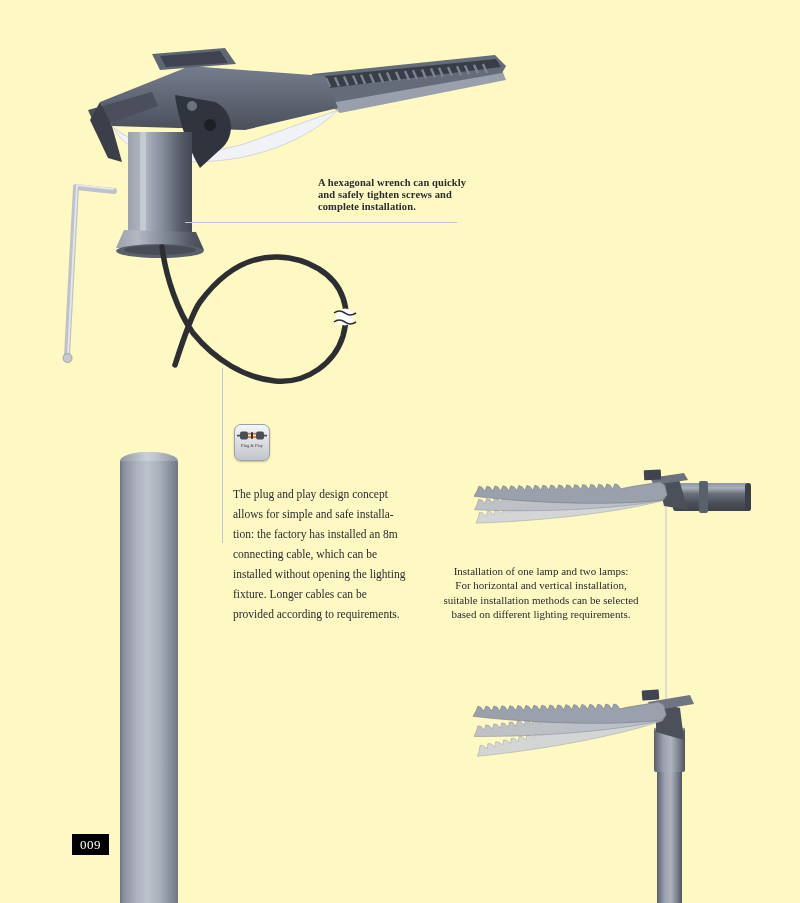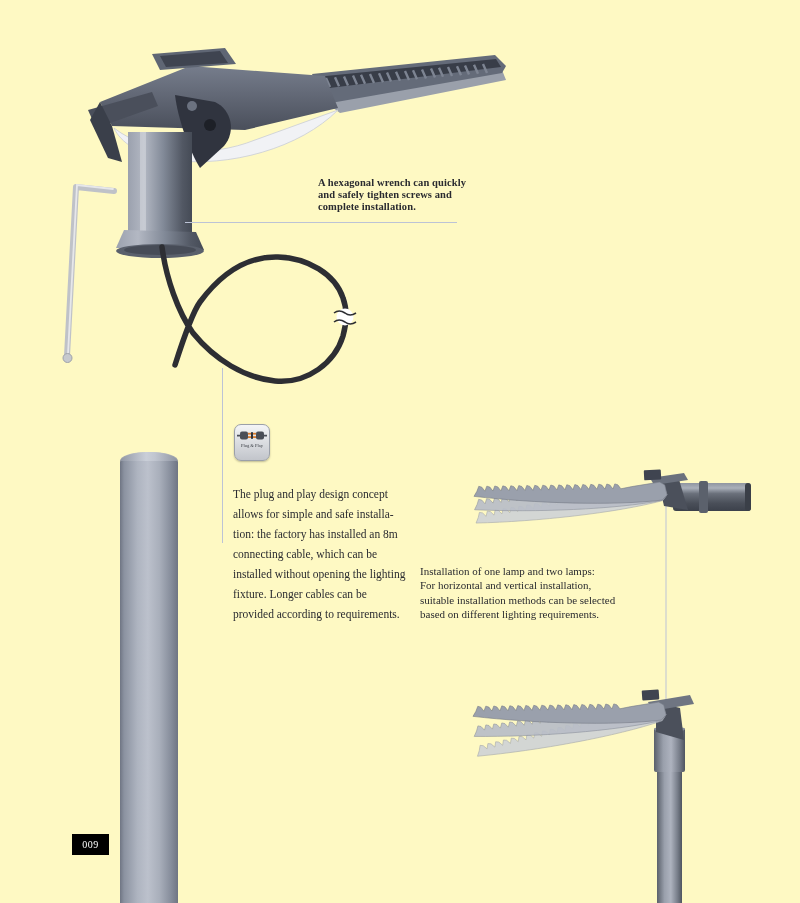--- a/index.html
+++ b/index.html
@@ -9,39 +9,39 @@
   html,body{margin:0;padding:0;background:#ffffff;}
   .page{
     position:relative;width:800px;height:903px;margin:0 auto;
     background:#fef9c3;overflow:hidden;
     font-family:Liberation Serif, serif;color:var(--text);
   }
   .abs{position:absolute;}
   .note{position:absolute;white-space:pre-line;color:var(--text);}
   .note-wrench{left:318px;top:177px;width:160px;font-size:10.5px;line-height:11.9px;font-weight:bold;letter-spacing:.1px;}
   .note-plug{left:233px;top:484px;width:220px;font-size:11.5px;line-height:20px;}
-  .note-install{left:420px;top:564px;width:242px;font-size:11px;line-height:14.4px;text-align:left;}
+  .note-install{left:420px;top:564px;width:242px;font-size:11px;line-height:14.4px;text-align:center;}
   .callout-underline{left:185px;top:222px;width:272px;height:1px;background:var(--callout);}
   .callout-vline{left:222px;top:368px;width:1px;height:175px;background:var(--callout);}
   .big-pole{
     left:120px;top:452px;width:58px;height:451px;
     background:linear-gradient(to right,#6f7583 0%,#8b92a0 7%,#aeb4c0 30%,#bcc1cc 48%,#a9afbb 68%,#868d9b 88%,#6f7583 100%);
     border-top-left-radius:50% 10px;border-top-right-radius:50% 10px;
   }
   .big-pole-cap{
     position:absolute;left:0;top:0;width:100%;height:9px;
     background:linear-gradient(to right,#9298a5,#ccd1da 45%,#c3c8d2 60%,#9298a5);
     border-top-left-radius:50% 10px;border-top-right-radius:50% 10px;
     opacity:.85;
   }
   .page-badge{
     left:72px;top:834px;width:37px;height:21px;background:#000000;
     display:flex;align-items:center;justify-content:center;
   }
-  .page-badge span{color:#ffffff;font-size:10px;letter-spacing:.5px;}
+  .page-badge span{color:#ffffff;font-size:13px;letter-spacing:.5px;}
   .plug-icon{
     left:234px;top:424px;width:36px;height:37px;border-radius:7px;
     background:linear-gradient(to bottom,#f4f5f7 0%,#dddfe3 45%,#c2c5cb 100%);
     border:1px solid #9ba0a9;box-sizing:border-box;
     box-shadow:0 1px 2px rgba(0,0,0,.25);
   }
   .plug-icon svg{display:block;margin:3px auto 0;}
   .plug-icon-label{
     width:200%;transform:scale(.5);transform-origin:0 0;
     font-size:9px;text-align:center;color:#3a3d44;margin-top:-1px;

